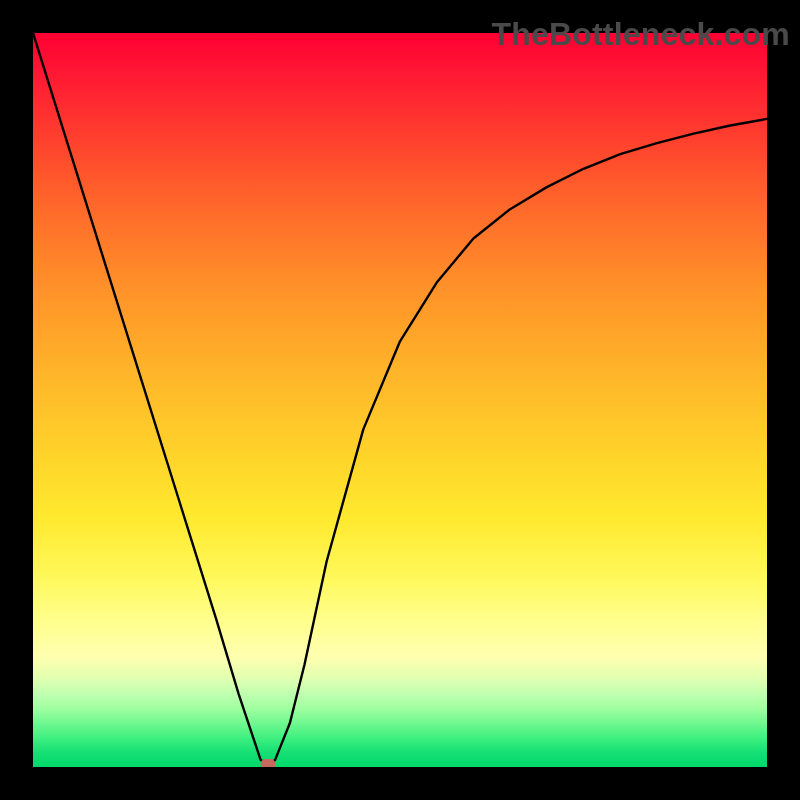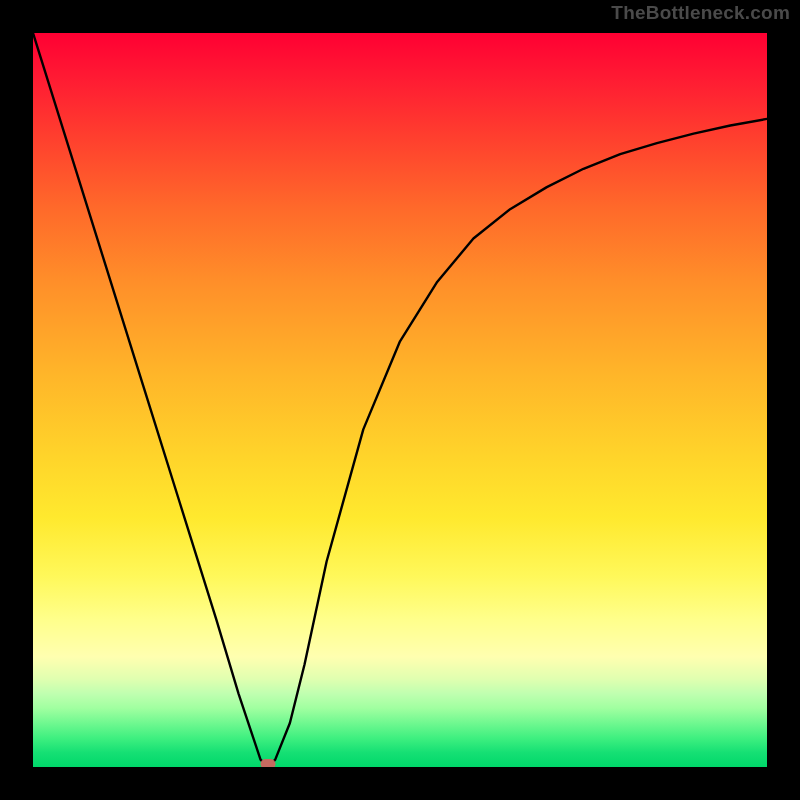--- a/index.html
+++ b/index.html
@@ -11,25 +11,25 @@
     background: #000;
   }
   .frame {
     position: relative;
     width: 800px;
     height: 800px;
     background: #000;
   }
   .watermark {
     position: absolute;
-    top: 2px;
+    top: 16px;
     right: 10px;
     color: #4a4a4a;
     font-family: Arial, Helvetica, sans-serif;
-    font-size: 19px;
+    font-size: 32px;
     font-weight: 600;
     letter-spacing: 0.2px;
     z-index: 5;
   }
   .plot-area {
     position: absolute;
     left: 33px;
     top: 33px;
     width: 734px;
     height: 734px;

